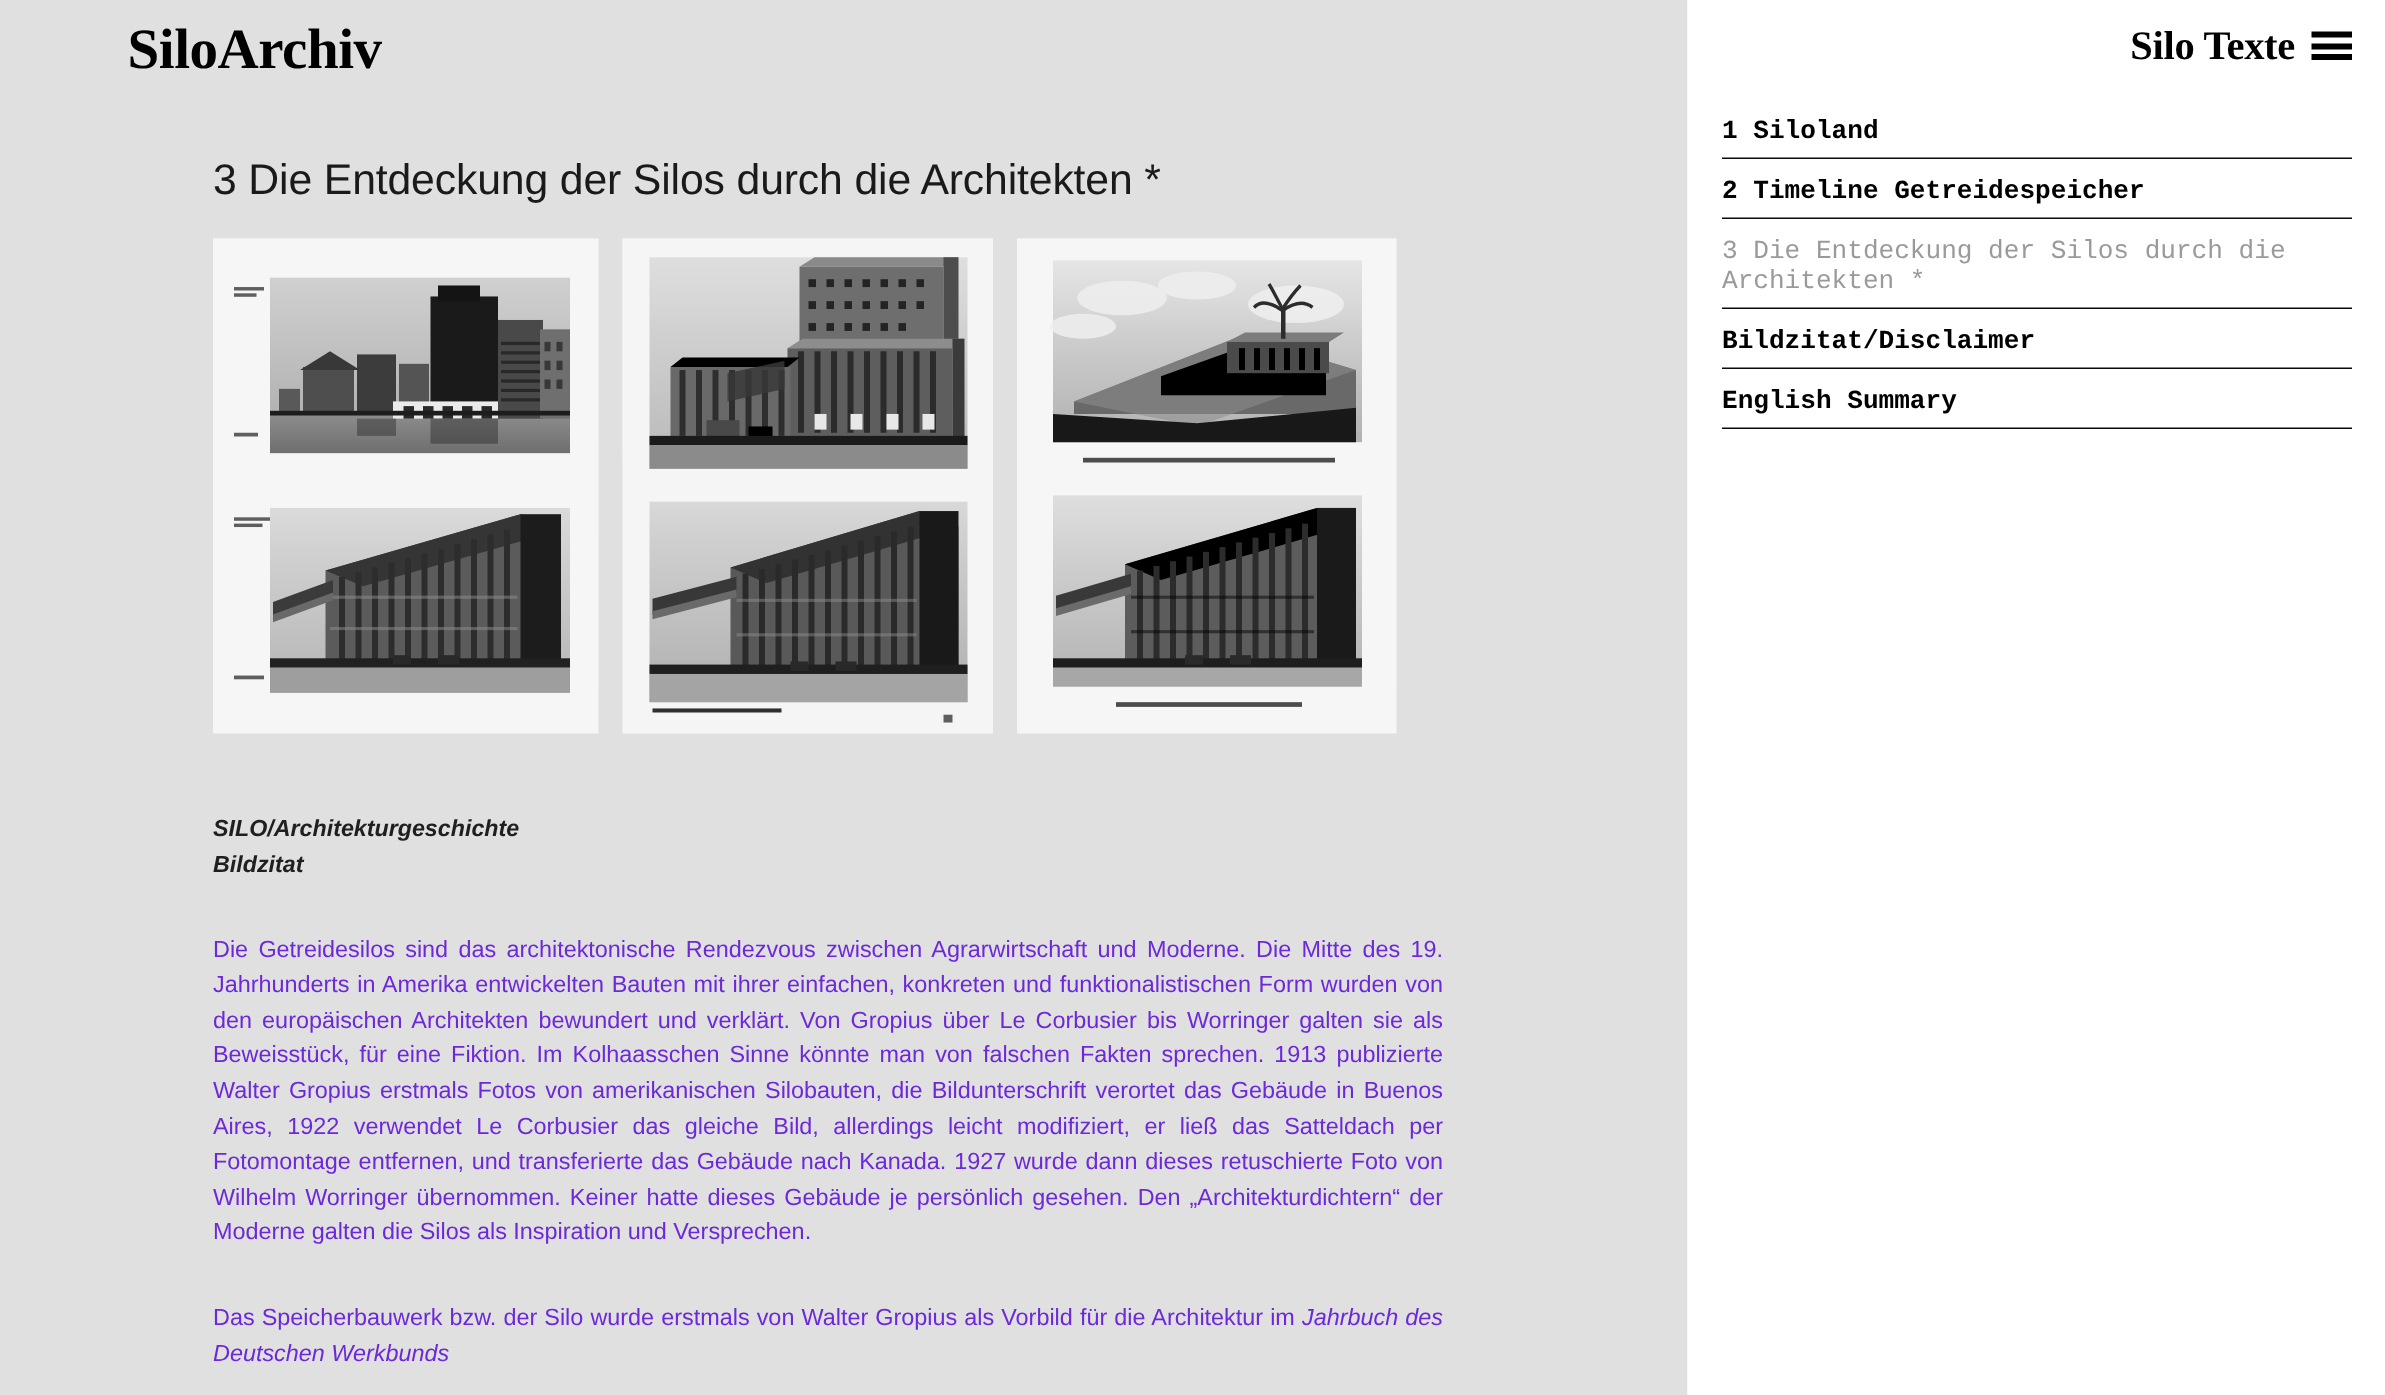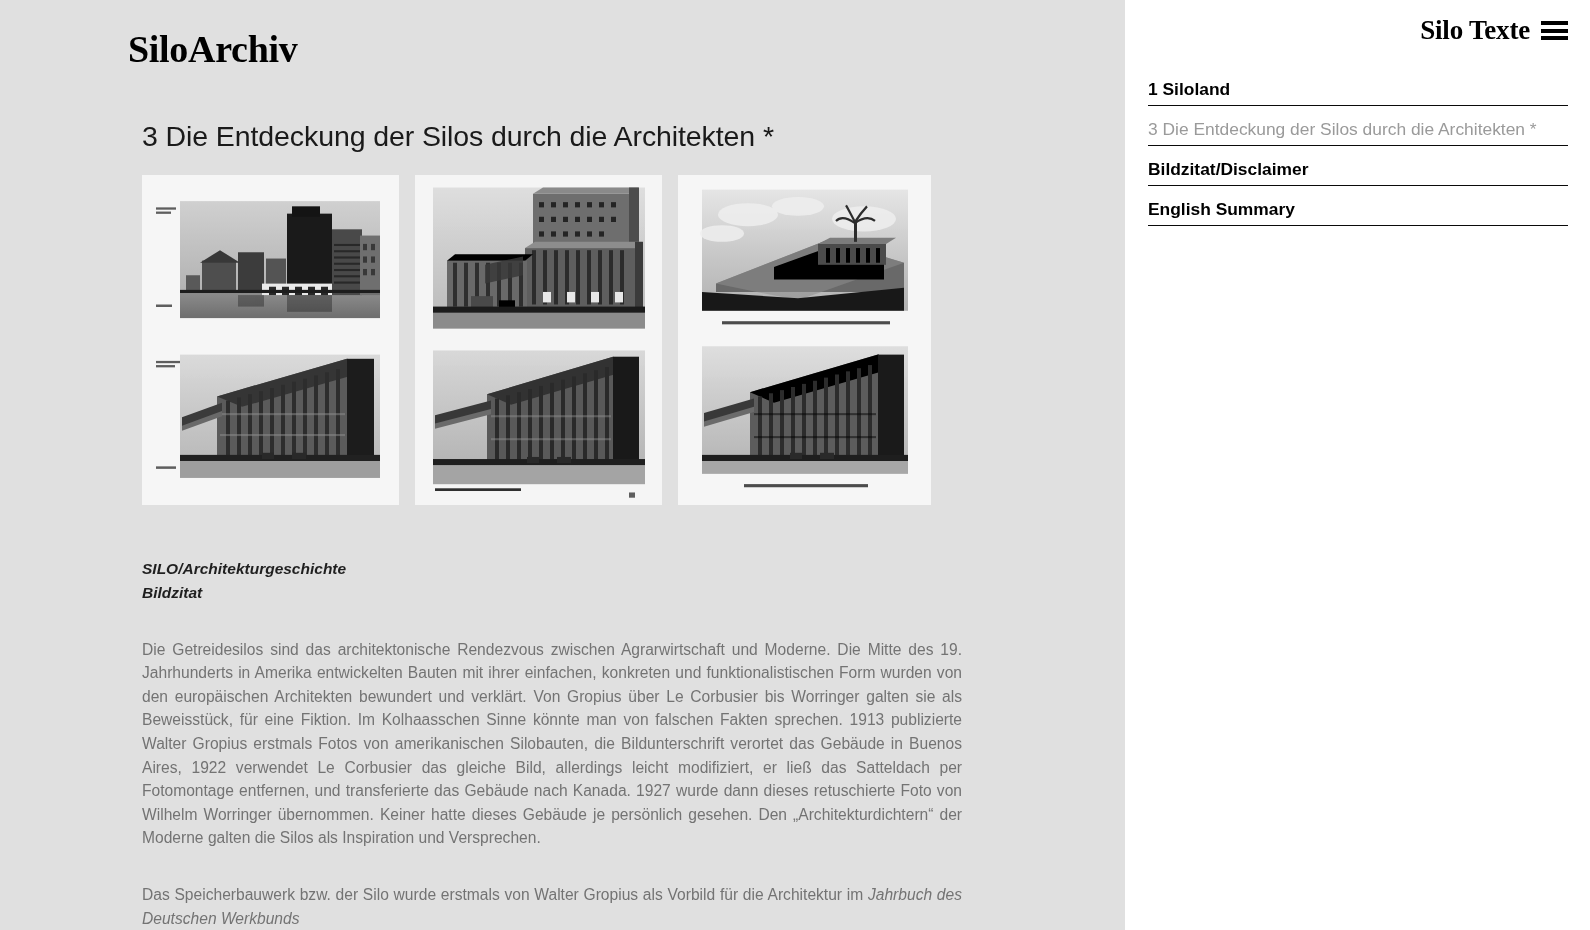--- a/index.html
+++ b/index.html
@@ -32,22 +32,22 @@
     position: relative;
   }
 
   .site-title {
     font-family: "Liberation Serif", serif;
     font-weight: bold;
     font-size: 38px;
     line-height: 1;
     letter-spacing: -0.3px;
     color: #000;
-    margin: 16px;
-    padding: 14px 0 0 112px;
+    margin: 0;
+    padding: 14px 0 0 85px;
   }
 
   .article {
     padding: 0 0 0 142px;
     width: 965px;
   }
 
   .page-heading {
     font-family: "Liberation Sans", sans-serif;
     font-weight: normal;
@@ -96,21 +96,21 @@
     font-size: 15.5px;
     line-height: 1.55;
     color: #1f1f1f;
     margin: 52px 0 0 0;
   }
   .figure-credit div { white-space: nowrap; font-weight: bold; }
 
   .body-par {
     font-size: 15.6px;
     line-height: 23.6px;
-    color: #737373;
+    color: #6d28d9;
     text-align: justify;
     margin: 33px 0 0 0;
     width: 820px;
     hyphens: manual;
   }
   .body-par em { font-style: italic; }
 
   
   .nav-col {
     width: 465px;
@@ -157,21 +157,21 @@
     margin: 33px 0 0 0;
     padding: 0 0 0 11px;
   }
   .nav-item {
     border-bottom: 1.4px solid #0a0a0a;
     padding: 0 0 6px 0;
     margin: 0 0 13px 0;
     cursor: pointer;
   }
   .nav-item-label {
-    font-family: Liberation Sans, sans-serif;
+    font-family: Liberation Mono, monospace;
     font-weight: bold;
     font-size: 17.4px;
     line-height: 1.15;
     color: #000;
     display: block;
   }
   .nav-item.current { cursor: default; }
   .nav-item.current .nav-item-label {
     font-weight: normal;
     color: #9a9a9a;
@@ -535,20 +535,23 @@
         <span></span>
         <span></span>
         <span></span>
       </span>
     </div>
 
     <ul class="nav-list">
       <li class="nav-item">
         <span class="nav-item-label">1 Siloland</span>
       </li>
+      <li class="nav-item">
+        <span class="nav-item-label">2 Timeline Getreidespeicher</span>
+      </li>
       <li class="nav-item current">
         <span class="nav-item-label">3 Die Entdeckung der Silos durch die Architekten *</span>
       </li>
       <li class="nav-item">
         <span class="nav-item-label">Bildzitat/Disclaimer</span>
       </li>
       <li class="nav-item">
         <span class="nav-item-label">English Summary</span>
       </li>
     </ul>

